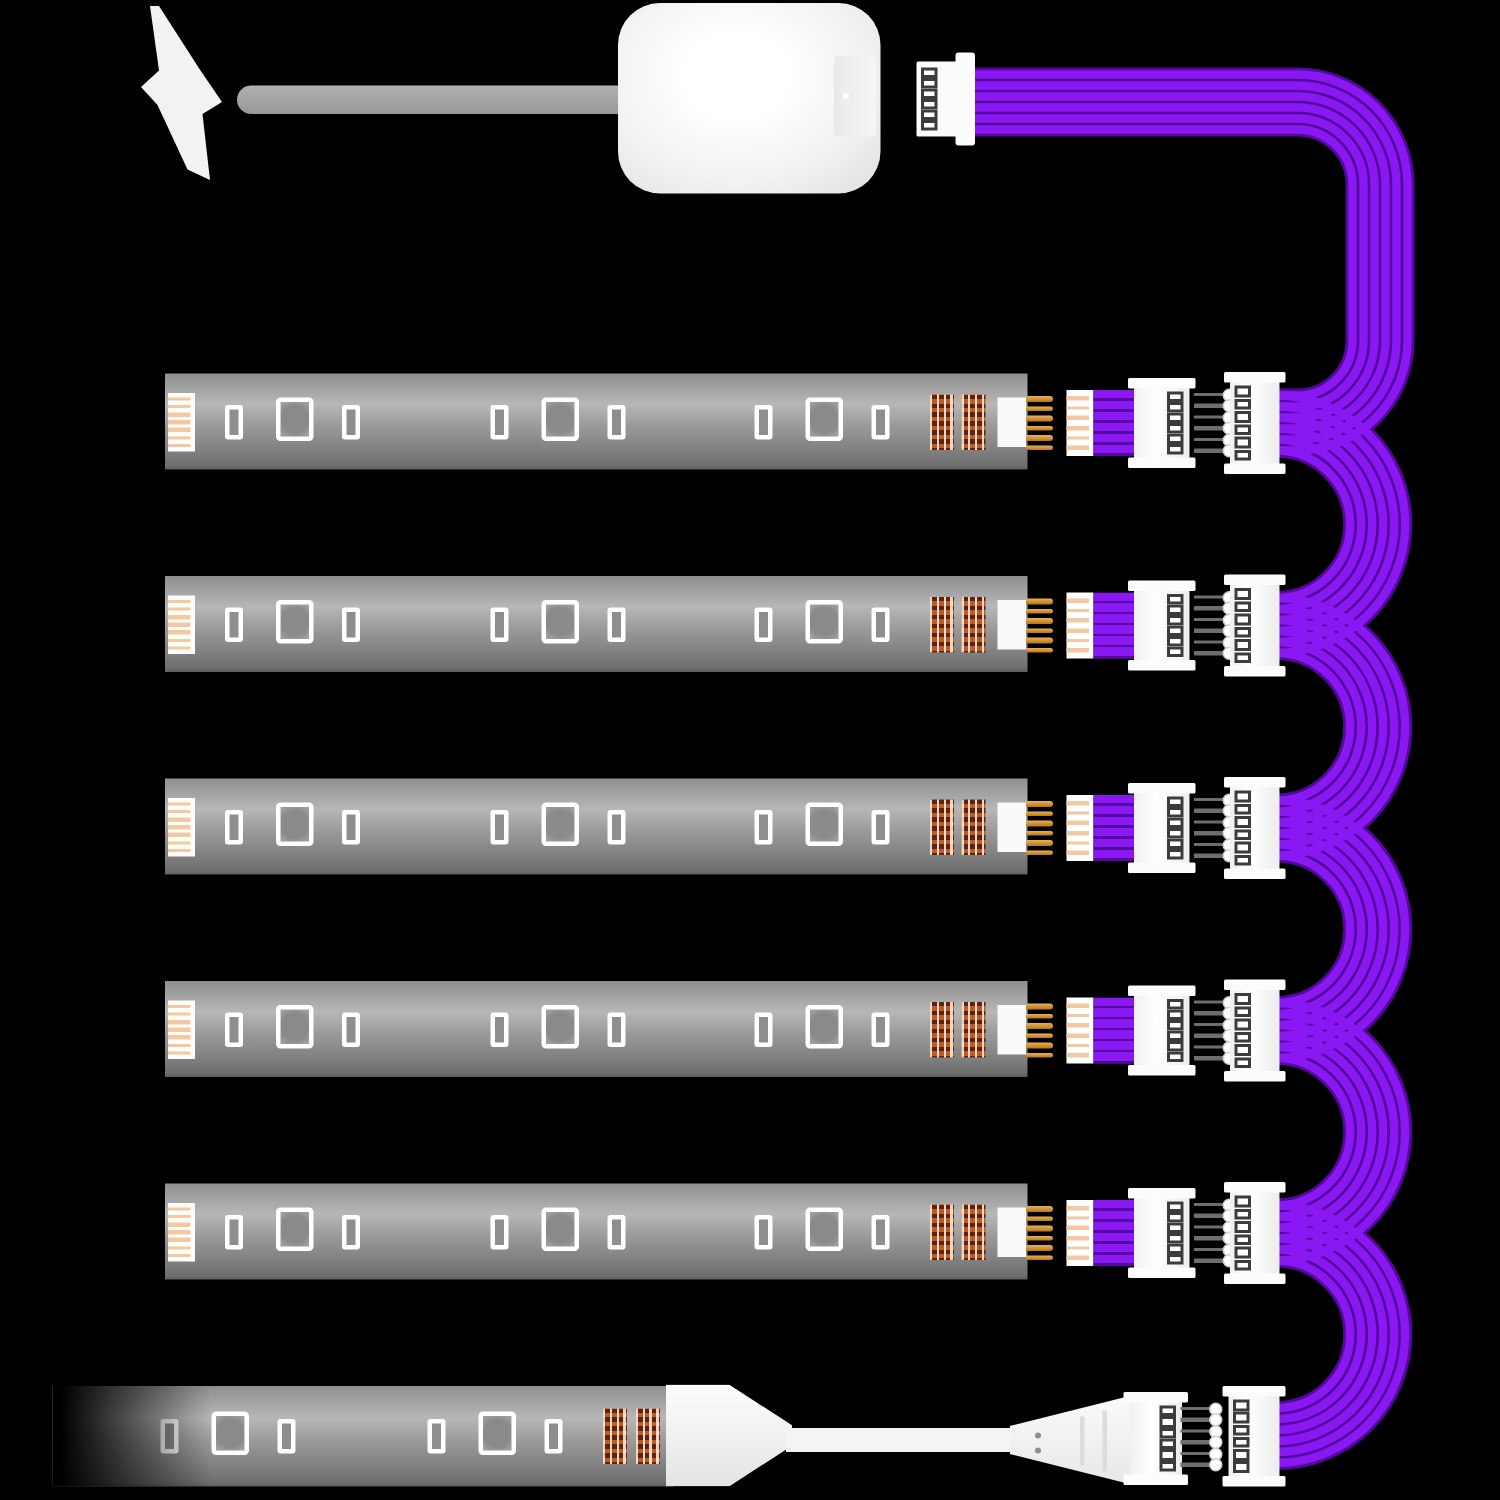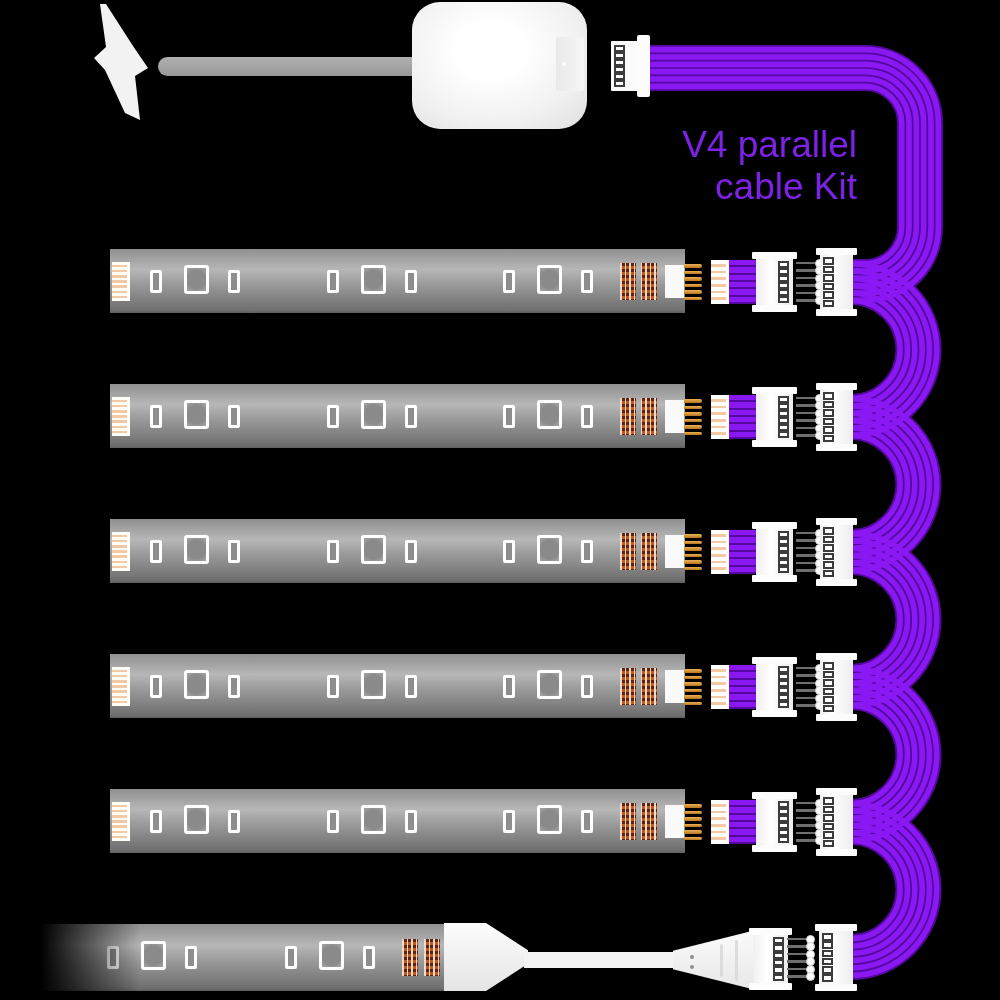--- a/index.html
+++ b/index.html
@@ -156,24 +156,20 @@
           <div class="pin"></div>
           <div class="pin"></div>
           <div class="pin"></div>
           <div class="pin"></div>
           <div class="pin"></div>
         </div>
     </div>
     <div class="t-bar"></div>
   </div>
 
-  <div class="title" style="color: rgb(123, 34, 230);">
-    <div>V4 parallel</div>
-    <div>cable Kit</div>
-  </div>
 
   <div id="strips">
   <div class="row" style="top: 237px;">
     <div class="pcb"></div>
     <div class="pad-left">
           <div class="cline"></div>
           <div class="cline"></div>
           <div class="cline"></div>
           <div class="cline"></div>
           <div class="cline"></div>

